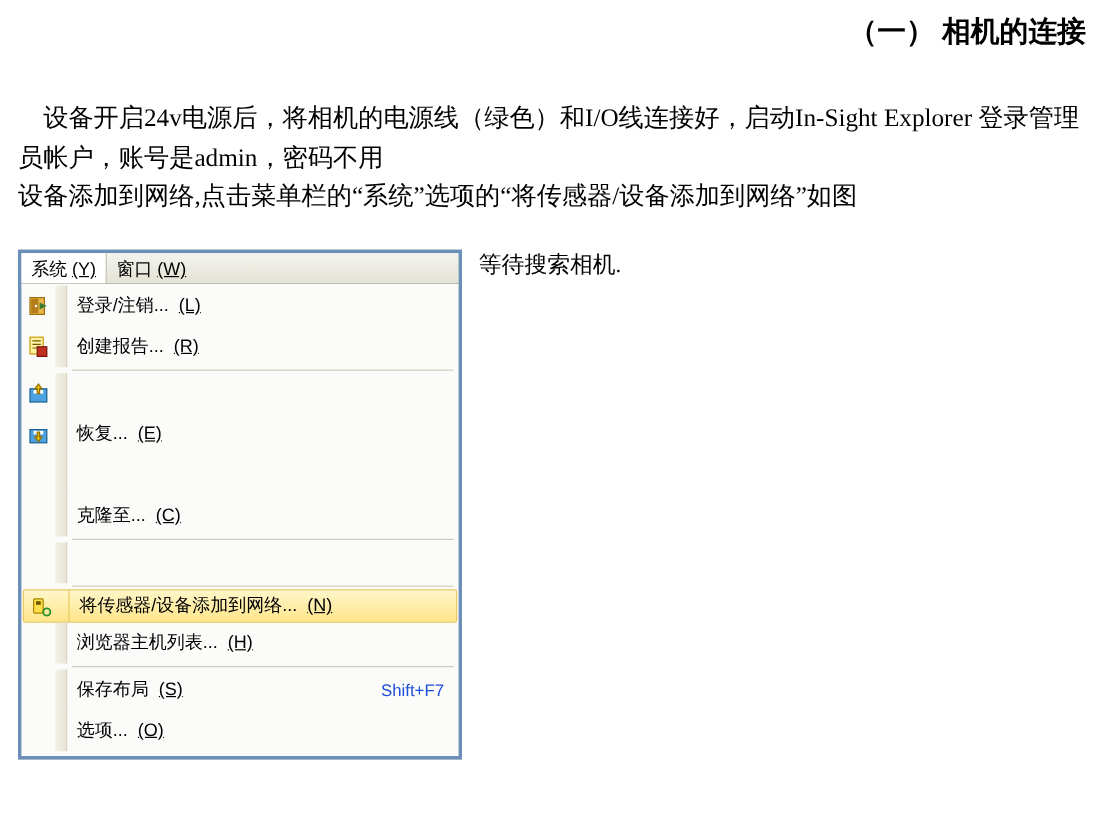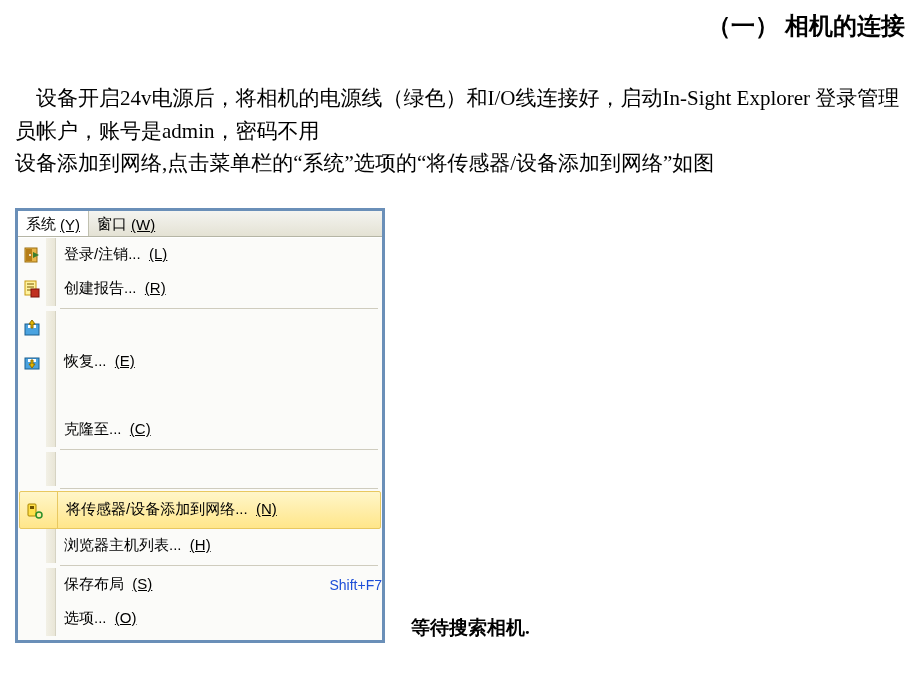--- a/index.html
+++ b/index.html
@@ -20,23 +20,22 @@
       margin-top: 4px;
       margin-bottom: 40px;
     }
     .paragraph {
       line-height: 1.55;
       font-size: 21px;
     }
     .paragraph .p1 { text-indent: 1em; display: block; }
     .lower {
       display: flex;
-      align-items: flex-end;
+      align-items: flex-start;
       margin-top: 28px;
-      gap: 12px;
     }
     .menu-screenshot {
       border: 3px solid #6a8fb8;
       width: 370px;
       background: #ece9d8;
       font-family: "SimSun", sans-serif;
       font-size: 15px;
     }
     .menubar {
       display: flex;
@@ -59,20 +58,21 @@
     .accel { text-decoration: underline; }
     .dropdown {
       background: #fbfbf9;
       border-top: 1px solid #fff;
       padding-bottom: 4px;
     }
     .menu-item {
       display: flex;
       align-items: center;
       height: 34px;
+      padding-right: 12px;
       cursor: default;
       font-size: 15px;
     }
     .icon-col {
       width: 28px;
       display: flex;
       justify-content: center;
       align-items: center;
     }
     .gutter {
@@ -93,31 +93,30 @@
     .sep {
       height: 1px;
       background: #cfccbe;
       margin: 2px 4px 2px 42px;
     }
     .highlight {
       background: linear-gradient(#fff6c9, #ffe68a);
       border: 1px solid #e8c860;
       border-radius: 2px;
       margin: 0 1px;
-      height: 38px;
+      height: 28px;
     }
     .highlight .gutter {
       background: transparent;
       border-right: 1px solid #e8c860;
     }
     .footer-text {
       margin-left: 14px;
       margin-bottom: 2px;
       font-size: 19px;
-      font-weight: bold;
     }
   </style>
 </head>
 <body>
 
 <div class="title">（一） 相机的连接</div>
 
 <div class="paragraph">
   <span class="p1">设备开启24v电源后，将相机的电源线（绿色）和I/O线连接好，启动In-Sight Explorer 登录管理员帐户，账号是admin，密码不用</span>
   <span>设备添加到网络,点击菜单栏的“系统”选项的“将传感器/设备添加到网络”如图</span>

